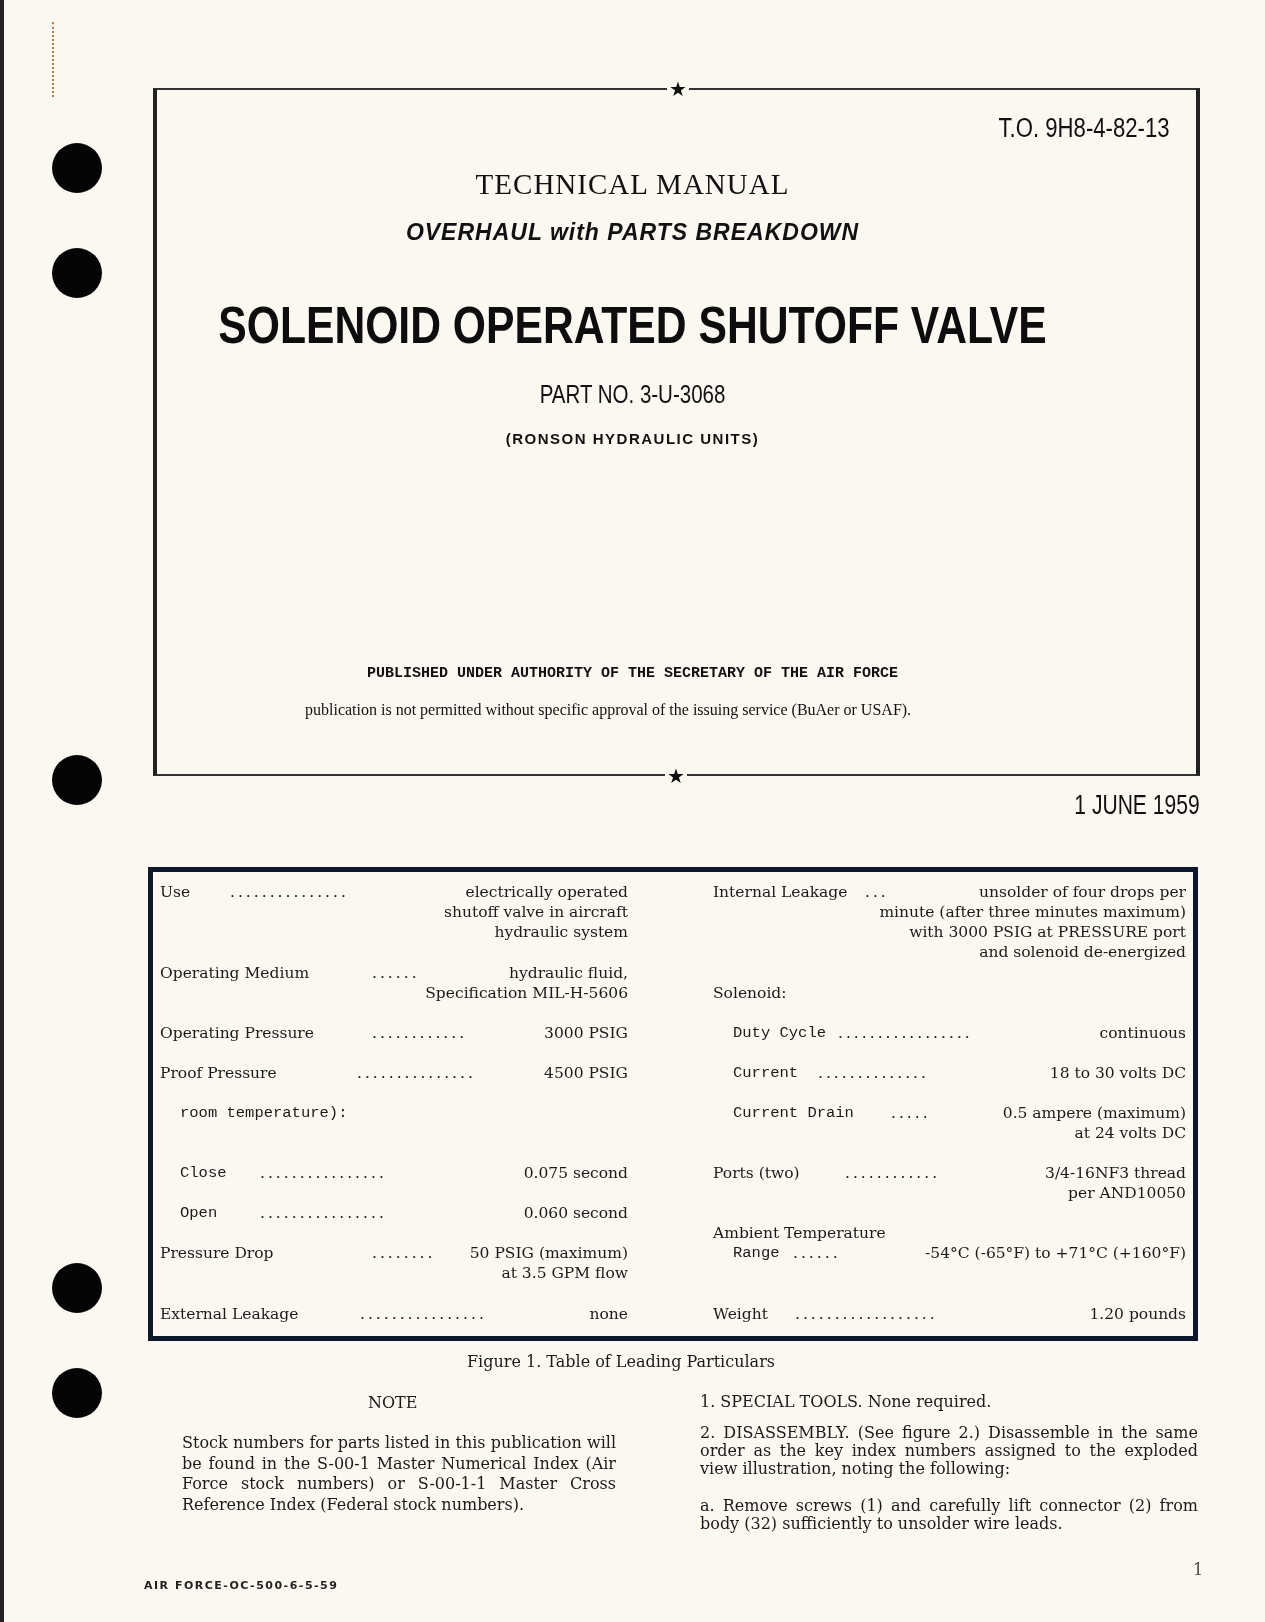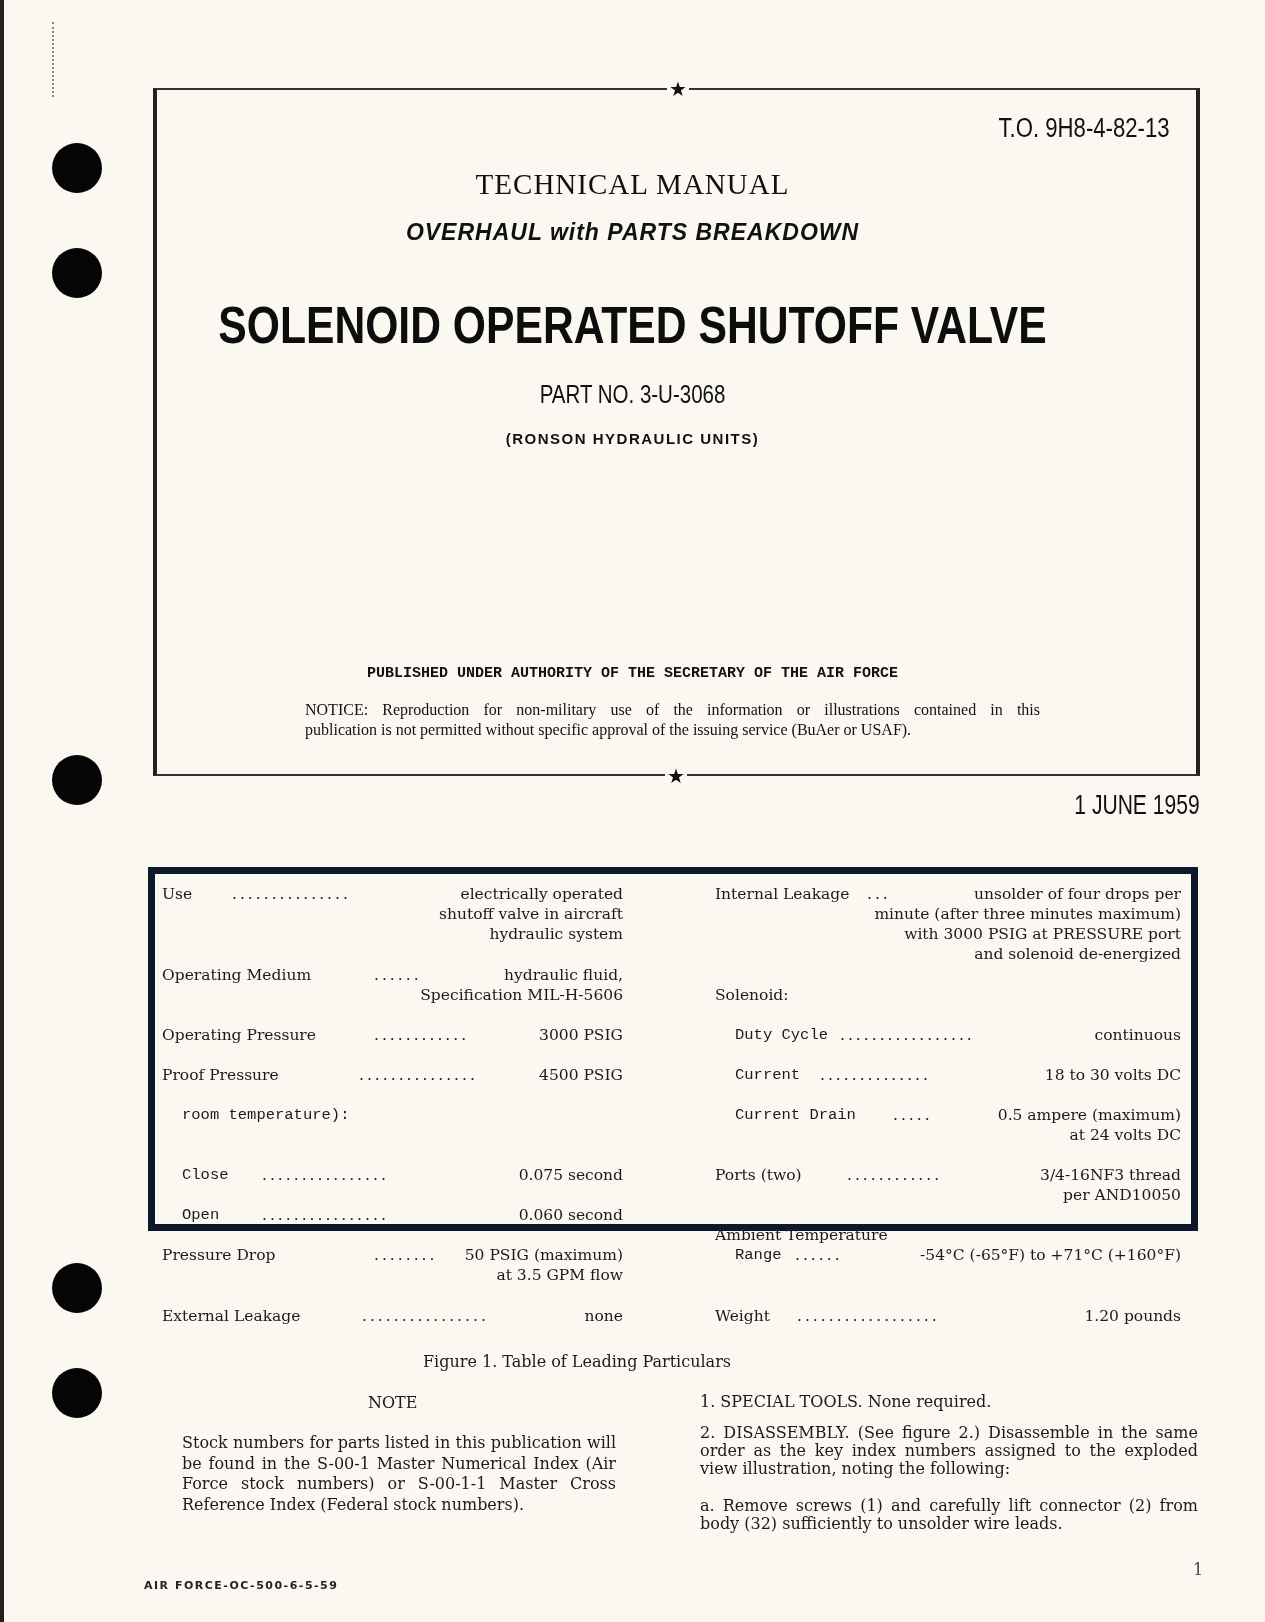--- a/index.html
+++ b/index.html
@@ -42,34 +42,34 @@
   }
   .notice .l2 { text-align-last: left; }
   .date {
     position: absolute; right: 65px; top: 790px;
     font-family: "Liberation Sans", sans-serif; font-size: 27px; color: #111;
     transform: scaleX(0.78); transform-origin: right center;
   }
 
   
   .lp-table {
-    position: absolute; left: 148px; top: 867px; width: 1050px; height: 364px;
-    border: 7px solid #0f172a; box-sizing: border-box;
+    position: absolute; left: 148px; top: 867px; width: 1050px; height: 474px;
+    border: 5px solid #0f172a; box-sizing: border-box;
     font-family: "DejaVu Serif", serif; font-size: 15.5px; color: #1a1a1a;
   }
   .col { position: absolute; top: 0; }
   .col.left { left: 7px; width: 478px; }
   .col.right { left: 560px; width: 483px; }
   .row { position: absolute; left: 0; width: 100%; line-height: 20.5px; }
   .row .lab { position: absolute; left: 0; white-space: nowrap; }
   .row .dots { position: absolute; white-space: nowrap; letter-spacing: 3px; }
-  .row .val { position: absolute; right: 17px; text-align: left; white-space: nowrap; }
+  .row .val { position: absolute; right: 10px; text-align: left; white-space: nowrap; }
   .indent { padding-left: 20px; font-family: Liberation Mono, monospace; }
 
-  .caption { position: absolute; left: 0; width: 1154px; top: 1352px; text-align: center; font-size: 16px; }
+  .caption { position: absolute; left: 0; width: 1154px; top: 1352px; text-align: center; font-size: 16px; padding-left: 44px; }
 
   .note-head { position: absolute; left: 368px; top: 1393px; font-size: 16px; }
   .note-body {
     position: absolute; left: 182px; top: 1433px; width: 434px;
     font-size: 16px; line-height: 20.5px; text-align: justify;
   }
   .para { position: absolute; left: 700px; width: 498px; font-size: 16px; line-height: 18px; text-align: justify; }
   .p1 { top: 1393px; }
   .p2 { top: 1424px; }
   .p3 { top: 1497px; }
@@ -95,21 +95,20 @@
 <span class="star bottom">★</span>
 
 <div class="to-number">T.O. 9H8-4-82-13</div>
 <div class="center tm-title">TECHNICAL MANUAL</div>
 <div class="center tm-subtitle">OVERHAUL with PARTS BREAKDOWN</div>
 <div class="center main-title">SOLENOID OPERATED SHUTOFF VALVE</div>
 <div class="center part-no">PART NO. 3-U-3068</div>
 <div class="center maker">(RONSON HYDRAULIC UNITS)</div>
 <div class="center authority">PUBLISHED UNDER AUTHORITY OF THE SECRETARY OF THE AIR FORCE</div>
 <div class="notice">
-  <div>NOTICE: Reproduction for non-military use of the information or illustrations contained in this</div>
   <div class="l2">publication is not permitted without specific approval of the issuing service (BuAer or USAF).</div>
 </div>
 
 <div class="date">1 JUNE 1959</div>
 
 <div class="lp-table">
 
   <div class="col left">
     <div class="row" style="top:10px">
       <span class="lab">Use</span>

